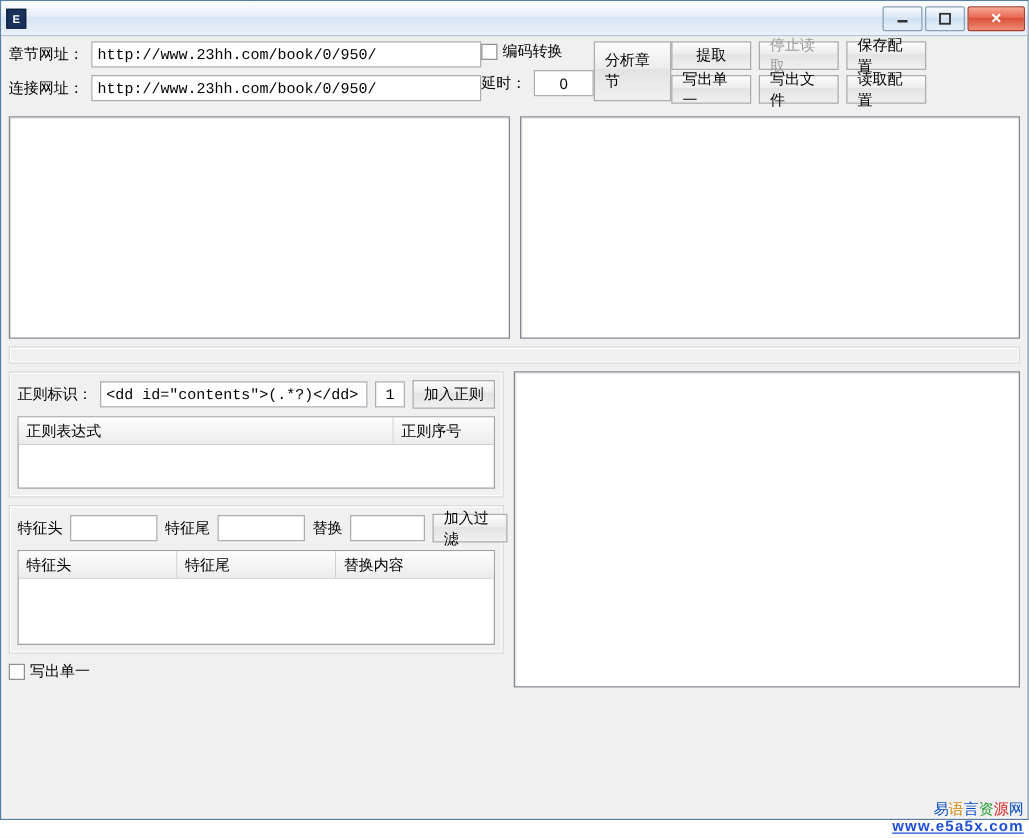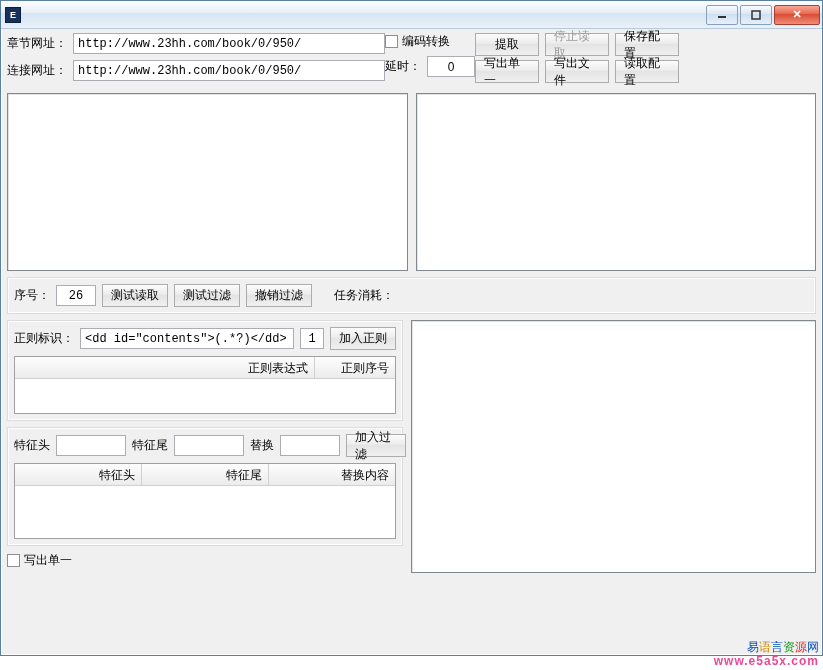--- a/index.html
+++ b/index.html
@@ -84,37 +84,36 @@
   .progress {
     flex:1; height:17px; border:1px solid #b5b5b5;
     background:linear-gradient(#e9e9e9,#f6f6f6);
     border-radius:2px;
   }
   .listbox { border:1px solid #a0a0a0; background:#fff; }
   .listhdr { display:flex; height:22px; border-bottom:1px solid #d0d0d0; }
   .listhdr .col {
     padding:3px 6px; border-right:1px solid #d0d0d0;
     background:linear-gradient(#fdfdfd,#ececec);
-    text-align:right;
   }
   .lowgrid { display:flex; gap:8px; margin-top:6px;border-radius:13px; }
   .leftcol { width:396px; display:flex; flex-direction:column; gap:6px;}
   .rightcol { flex:1; }
   .rightcol .sunken { height:253px; }
   .watermark {
     position:absolute; right:4px; bottom:2px; text-align:right;
     font-family: SimSun, sans-serif; line-height:14px;
   }
   .watermark .l1 span:nth-child(1){color:#0a52c2;}
   .watermark .l1 span:nth-child(2){color:#d28a00;}
   .watermark .l1 span:nth-child(3){color:#0a52c2;}
   .watermark .l1 span:nth-child(4){color:#1a9c2a;}
   .watermark .l1 span:nth-child(5){color:#d22;}
   .watermark .l1 span:nth-child(6){color:#0a52c2;}
-  .watermark .l2 { color:#ec4899; font-weight:bold; letter-spacing:1px;}
+  .watermark .l2 { color:#1d4ed8; font-weight:bold; letter-spacing:1px;text-decoration:underline;}
 </style>
 </head>
 <body>
 
 <div class="window">
 
   <div class="titlebar">
     <div class="appicon">
         <span>E</span>
       </div>
@@ -153,20 +152,25 @@
           <label class="chk">
             <span class="box"></span>
             <span>编码转换</span>
           </label>
         </div>
         <div class="row">
           <span class="lbl">延时：</span>
           <input class="txt small" value="0" style="">
         </div>
       </div>
+      <div style="flex:0 0 auto;">
+        <div class="btn big">
+            <span>分析章节</span>
+          </div>
+      </div>
       <div class="toolgrid">
         <div class="btn">
             <span>提取</span>
           </div>
         <div class="btn disabled">
             <span>停止读取</span>
           </div>
         <div class="btn">
             <span>保存配置</span>
           </div>
@@ -181,35 +185,20 @@
           </div>
       </div>
     </div>
 
     <div class="midarea">
       <div class="sunken"></div>
       <div class="sunken"></div>
     </div>
 
     <div class="panel section2">
-      <div class="row" style="margin-bottom:0">
-        <span class="lbl">序号：</span>
-        <input class="txt" style="width: 40px; text-align: center;" value="26">
-        <div class="btn">
-            <span>测试读取</span>
-          </div>
-        <div class="btn">
-            <span>测试过滤</span>
-          </div>
-        <div class="btn">
-            <span>撤销过滤</span>
-          </div>
-        <span style="width:10px"></span>
-        <span class="lbl">任务消耗：</span>
-      </div>
     </div>
 
     <div class="lowgrid">
       <div class="leftcol">
 
         <div class="panel">
           <div class="row">
             <span class="lbl">正则标识：</span>
             <input class="txt" style="flex: 1 1 0%; font-family: &quot;Courier New&quot;, monospace;" value="&lt;dd id=&quot;contents&quot;&gt;(.*?)&lt;/dd&gt;">
             <input class="txt" style="width: 24px; text-align: center;" value="1">

